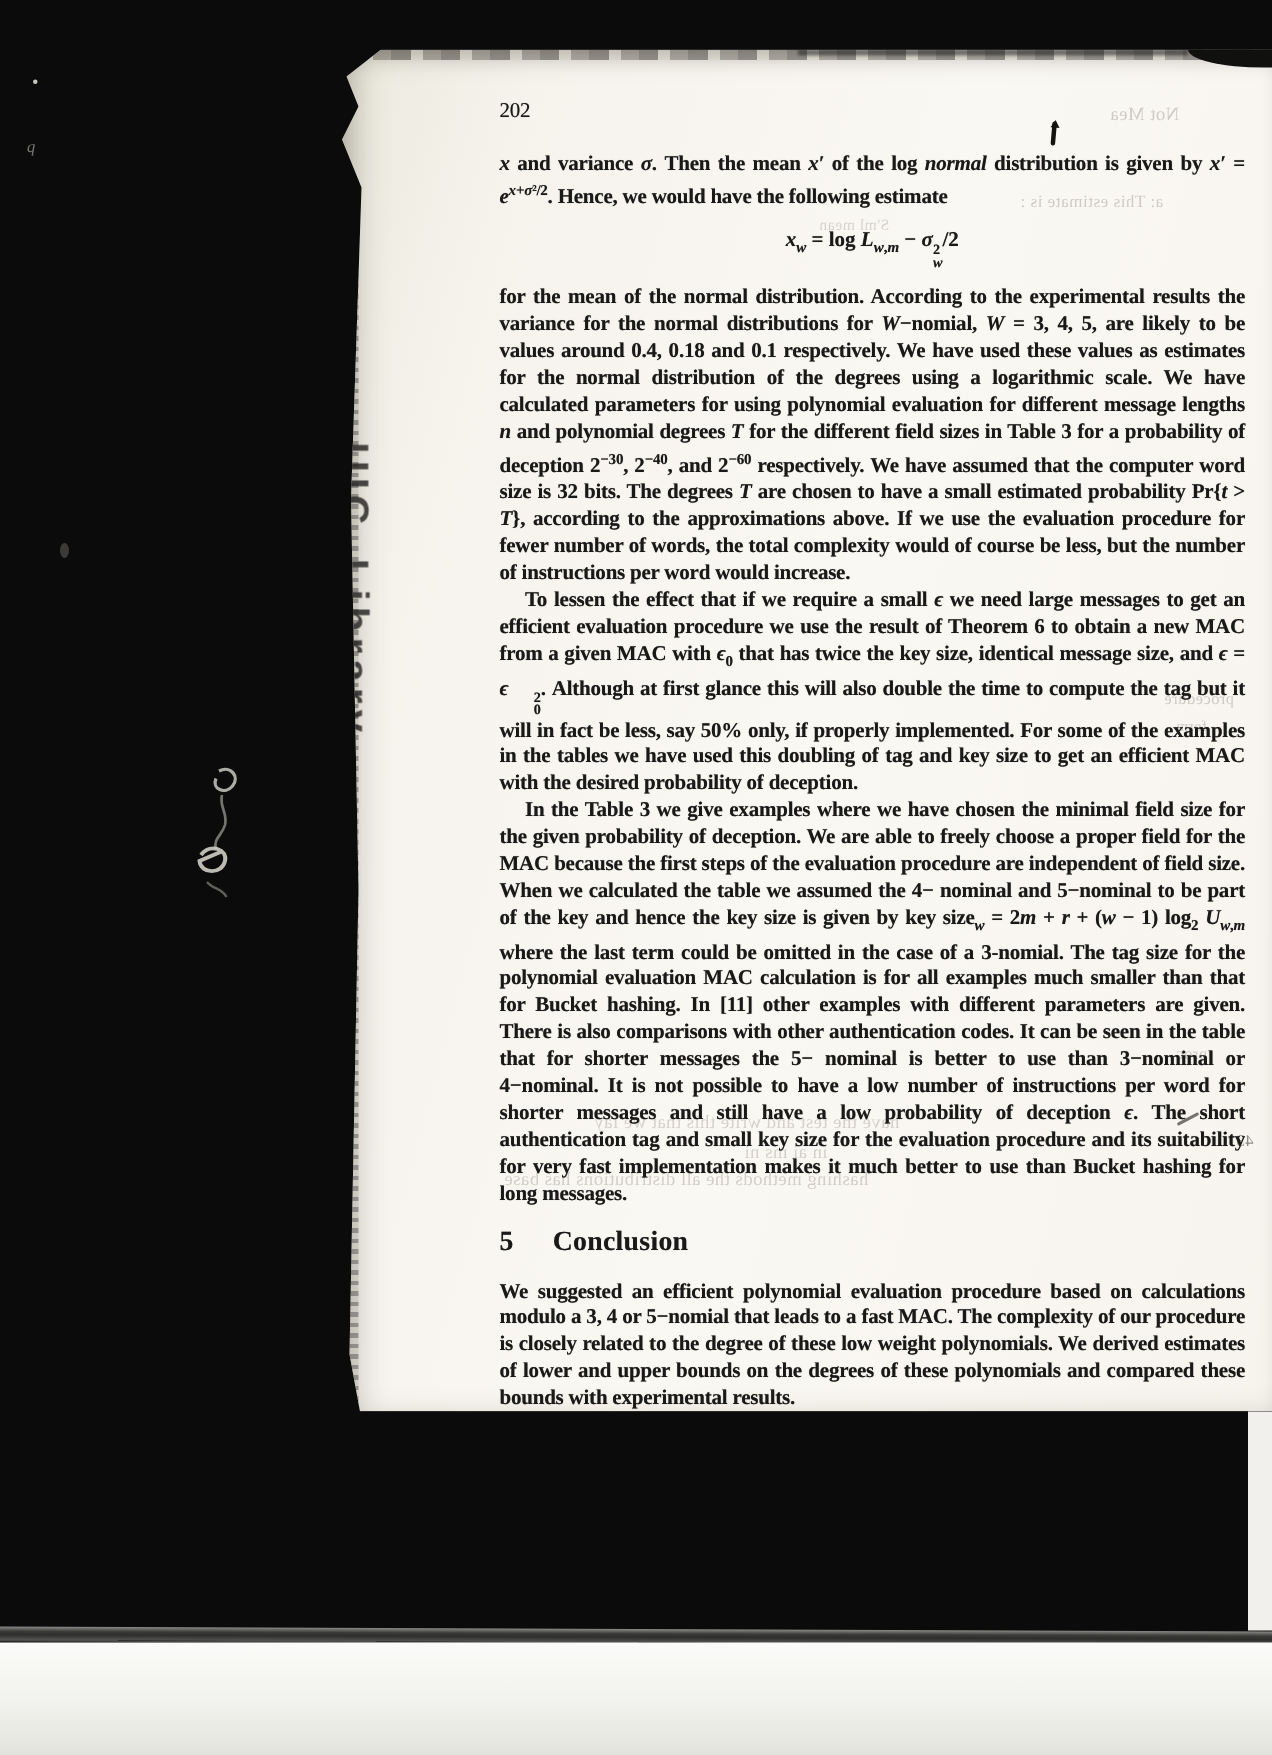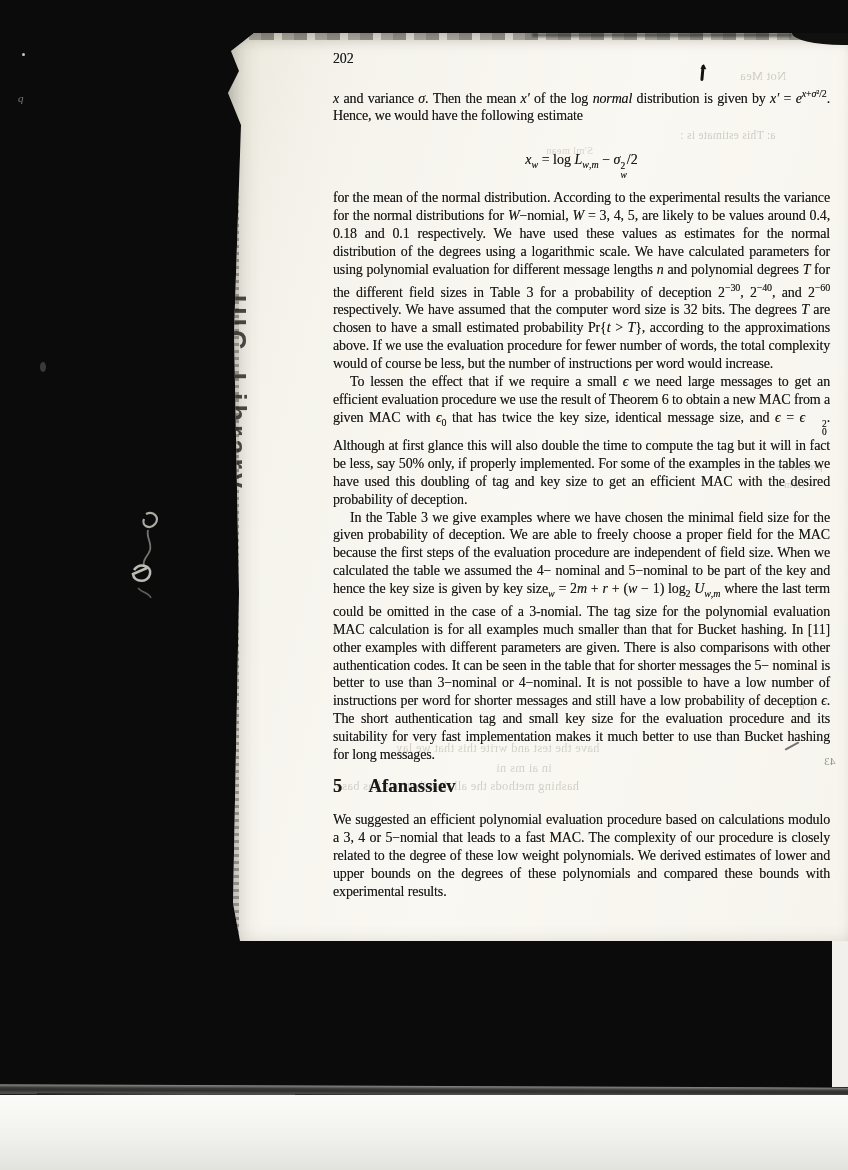--- a/index.html
+++ b/index.html
@@ -21,31 +21,31 @@
   .edge-left{position:absolute;top:86px;left:0;width:11px;bottom:0;opacity:.75;filter:blur(.3px);
         background:repeating-linear-gradient(0deg, rgba(42,40,36,.55) 0 3px, rgba(165,159,147,.35) 3px 7px);}
   .corner-blob{position:absolute;right:0;top:0;width:56px;height:12px;background:#10100f;
         border-radius:0 0 0 90% / 0 0 0 100%;}
   .corner-smear{position:absolute;right:56px;top:0;width:260px;height:4px;background:rgba(20,20,18,.5);filter:blur(1px);}
   
   .stamp{position:absolute;left:23px;top:262px;transform:rotate(90deg);transform-origin:0 0;
         font-family:"Liberation Sans", sans-serif;font-weight:700;font-size:27px;letter-spacing:4px;
         color:#242320;opacity:.82;filter:blur(.35px);white-space:nowrap;}
   
-  .content{position:absolute;left:105px;top:17px;width:497px;color:#191918;
+  .content{position:absolute;left:105px;top:33px;width:497px;color:#191918;
         font-size:14px;line-height:17.9px;letter-spacing:-.15px;
         text-shadow:0 0 .45px rgba(20,20,20,.55);}
   .pghead{display:flex;align-items:baseline;margin:0 0 17px 0;position:relative;}
   .pghead .num{margin-right:42px;}
   .pen-mark{position:absolute;left:368px;top:15px;width:3px;height:16px;background:#14140f;
         border-radius:2px;transform:rotate(5deg);}
   .pen-mark:before{content:"";position:absolute;top:-4px;left:-1px;border:3px solid transparent;border-bottom:5px solid #14140f;}
-  p{margin:0;text-align:justify;}
+  p{margin:0;text-align:justify;font-weight:bold;}
   p.ind{text-indent:17px;}
-  .formula{text-align:center;margin:26px 0 10px 0;letter-spacing:0;}
+  .formula{text-align:center;margin:11px 0 10px 0;letter-spacing:0;}
   .ss{display:inline-flex;flex-direction:column;vertical-align:-5px;font-size:9.5px;line-height:8.5px;text-align:left;}
   sup,sub{font-size:10px;}
   h2{font-size:18.5px;margin:14px 0 15px 0;letter-spacing:.2px;}
   h2 .secnum{margin-right:26px;}
   
   .ghost{position:absolute;transform:scaleX(-1);color:#7d7970;opacity:.34;filter:blur(.45px);
         font-size:12.5px;white-space:nowrap;letter-spacing:.3px;}
   .g0{left:512px;top:36px;}
   .g1{left:452px;top:96px;font-size:11.5px;}
   .g2{left:318px;top:112px;font-size:10.5px;opacity:.28;}
@@ -112,21 +112,21 @@
             <span>2</span>
             <span><i>w</i></span>
           </span>/2</p>
       <p>for the mean of the normal distribution. According to the experimental results the variance for the normal distributions for <i>W</i>−nomial, <i>W</i> = 3, 4, 5, are likely to be values around 0.4, 0.18 and 0.1 respectively. We have used these values as estimates for the normal distribution of the degrees using a logarithmic scale. We have calculated parameters for using polynomial evaluation for different message lengths <i>n</i> and polynomial degrees <i>T</i> for the different field sizes in Table 3 for a probability of deception 2<sup>−30</sup>, 2<sup>−40</sup>, and 2<sup>−60</sup> respectively. We have assumed that the computer word size is 32 bits. The degrees <i>T</i> are chosen to have a small estimated probability Pr{<i>t</i> &gt; <i>T</i>}, according to the approximations above. If we use the evaluation procedure for fewer number of words, the total complexity would of course be less, but the number of instructions per word would increase.</p>
       <p class="ind">To lessen the effect that if we require a small <i>ϵ</i> we need large messages to get an efficient evaluation procedure we use the result of Theorem 6 to obtain a new MAC from a given MAC with <i>ϵ</i><sub>0</sub> that has twice the key size, identical message size, and <i>ϵ</i> = <i>ϵ</i><span class="ss">
             <span>2</span>
             <span>0</span>
           </span>. Although at first glance this will also double the time to compute the tag but it will in fact be less, say 50% only, if properly implemented. For some of the examples in the tables we have used this doubling of tag and key size to get an efficient MAC with the desired probability of deception.</p>
       <p class="ind">In the Table 3 we give examples where we have chosen the minimal field size for the given probability of deception. We are able to freely choose a proper field for the MAC because the first steps of the evaluation procedure are independent of field size. When we calculated the table we assumed the 4− nominal and 5−nominal to be part of the key and hence the key size is given by key size<sub><i>w</i></sub> = 2<i>m</i> + <i>r</i> + (<i>w</i> − 1) log<sub>2</sub> <i>U</i><sub><i>w</i>,<i>m</i></sub> where the last term could be omitted in the case of a 3-nomial. The tag size for the polynomial evaluation MAC calculation is for all examples much smaller than that for Bucket hashing. In [11] other examples with different parameters are given. There is also comparisons with other authentication codes. It can be seen in the table that for shorter messages the 5− nominal is better to use than 3−nominal or 4−nominal. It is not possible to have a low number of instructions per word for shorter messages and still have a low probability of deception <i>ϵ</i>. The short authentication tag and small key size for the evaluation procedure and its suitability for very fast implementation makes it much better to use than Bucket hashing for long messages.</p>
 
-      <h2><span class="secnum">5</span><span>Afanassiev</span></h2>
+      <h2><span class="secnum">5</span><span>Conclusion</span></h2>
 
       <p>We suggested an efficient polynomial evaluation procedure based on calculations modulo a 3, 4 or 5−nomial that leads to a fast MAC. The complexity of our procedure is closely related to the degree of these low weight polynomials. We derived estimates of lower and upper bounds on the degrees of these polynomials and compared these bounds with experimental results.</p>
     </div>
   </div>
 
   <div class="right-white-strip"></div>
   <div class="scanner-rule"></div>
   <div class="bottom-white"></div>
 
 </div>

